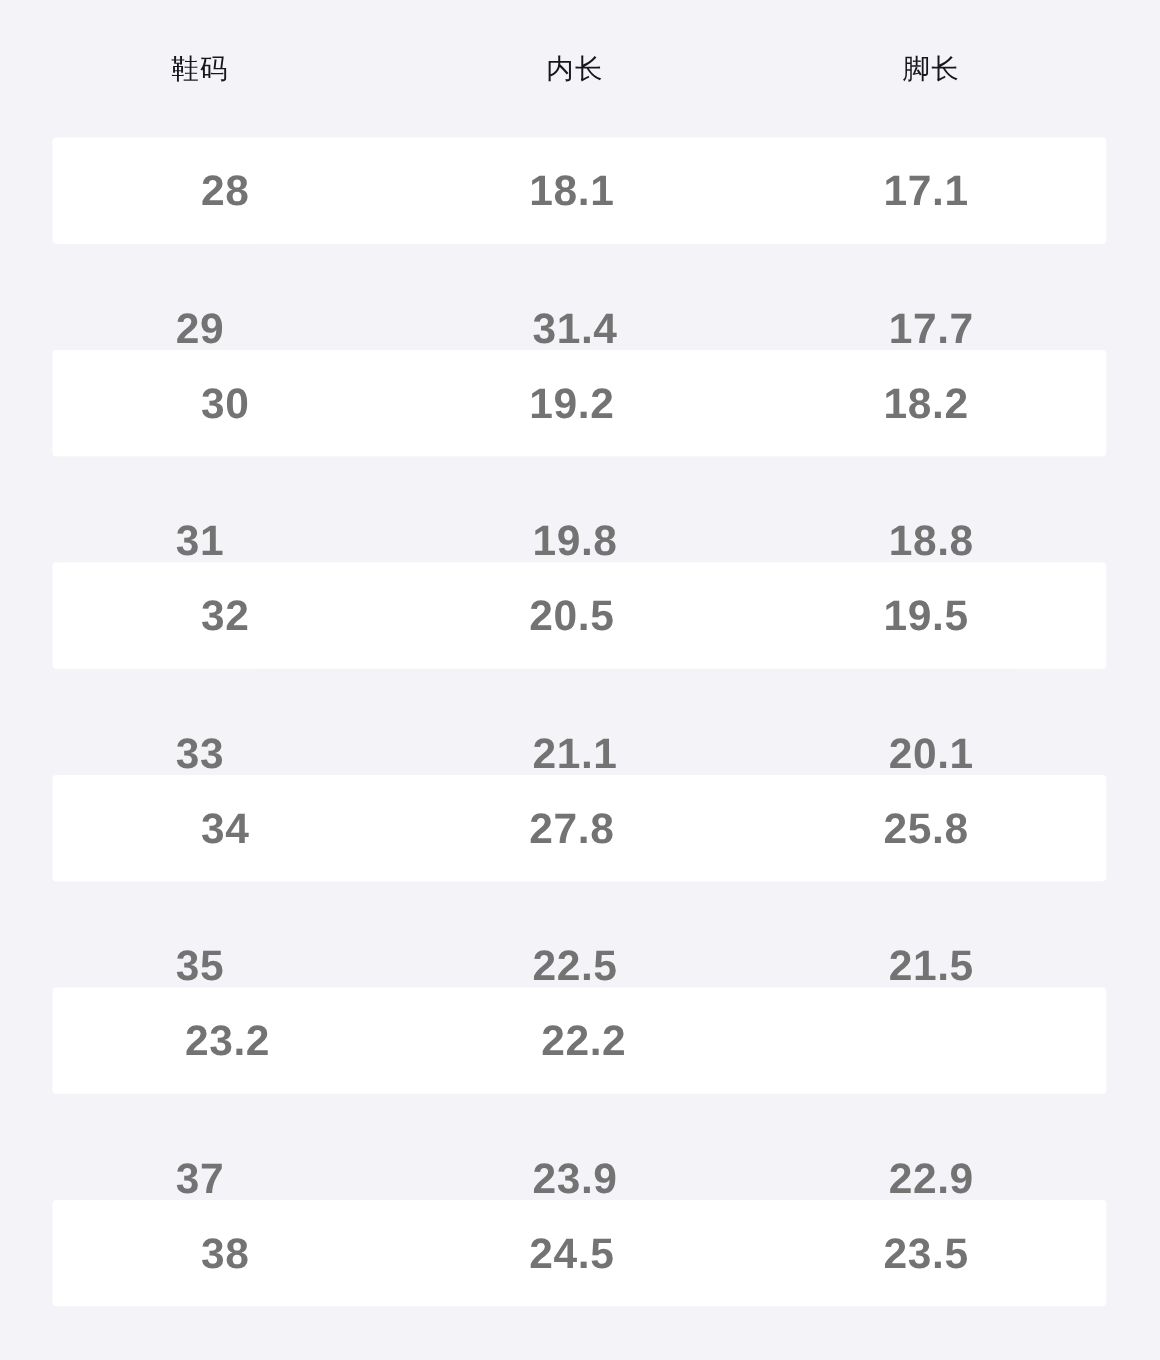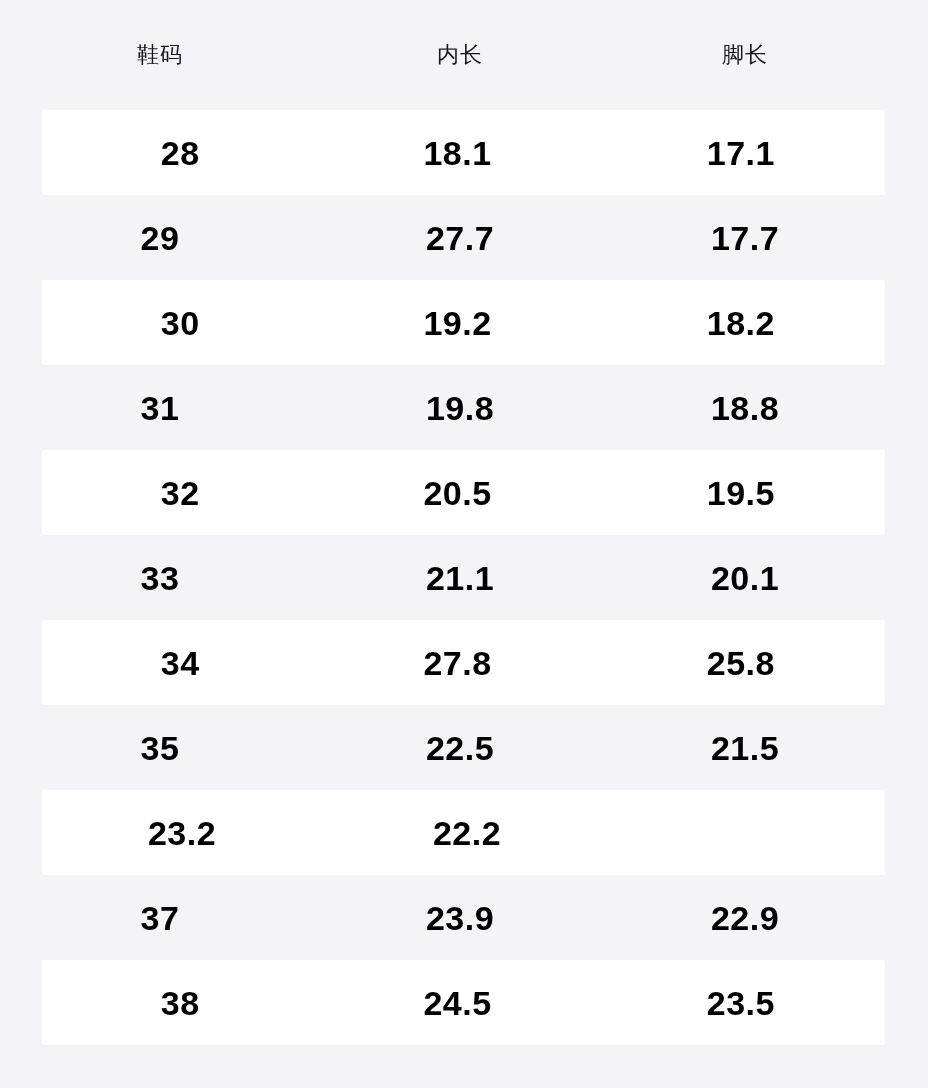--- a/index.html
+++ b/index.html
@@ -51,38 +51,39 @@
   .chart-row {
     display: flex;
     align-items: center;
     height: 85px;
     box-sizing: border-box;
   }
   .chart-row .cell {
     text-align: center;
     font-size: 34px;
     font-weight: bold;
-    color: #000000;
+    color: #737373;
     line-height: 1;
     letter-spacing: 0.5px;
   }
 
   
   .chart-row.row-white {
     background: #ffffff;
     width: 843px;
     margin-left: 42px;
     border-radius: 3px;
   }
   .chart-row.row-white .col-1 { width: 278px; }
 
   .chart-row.row-tint {
     background: transparent;
     width: 928px;
     margin-left: 0;
+    align-items: flex-end;
   }
 
   .chart-footer-spacer {
     height: 43px;
   }
 </style>
 </head>
 <body>
 
 <div id="size-chart">
@@ -96,21 +97,21 @@
   <div class="chart-body">
 
     <div class="chart-row row-white">
       <div class="cell col-1">28</div>
       <div class="cell col-2">18.1</div>
       <div class="cell col-3">17.1</div>
     </div>
 
     <div class="chart-row row-tint">
       <div class="cell col-1">29</div>
-      <div class="cell col-2">27.7</div>
+      <div class="cell col-2">31.4</div>
       <div class="cell col-3">17.7</div>
     </div>
 
     <div class="chart-row row-white">
       <div class="cell col-1">30</div>
       <div class="cell col-2">19.2</div>
       <div class="cell col-3">18.2</div>
     </div>
 
     <div class="chart-row row-tint">

